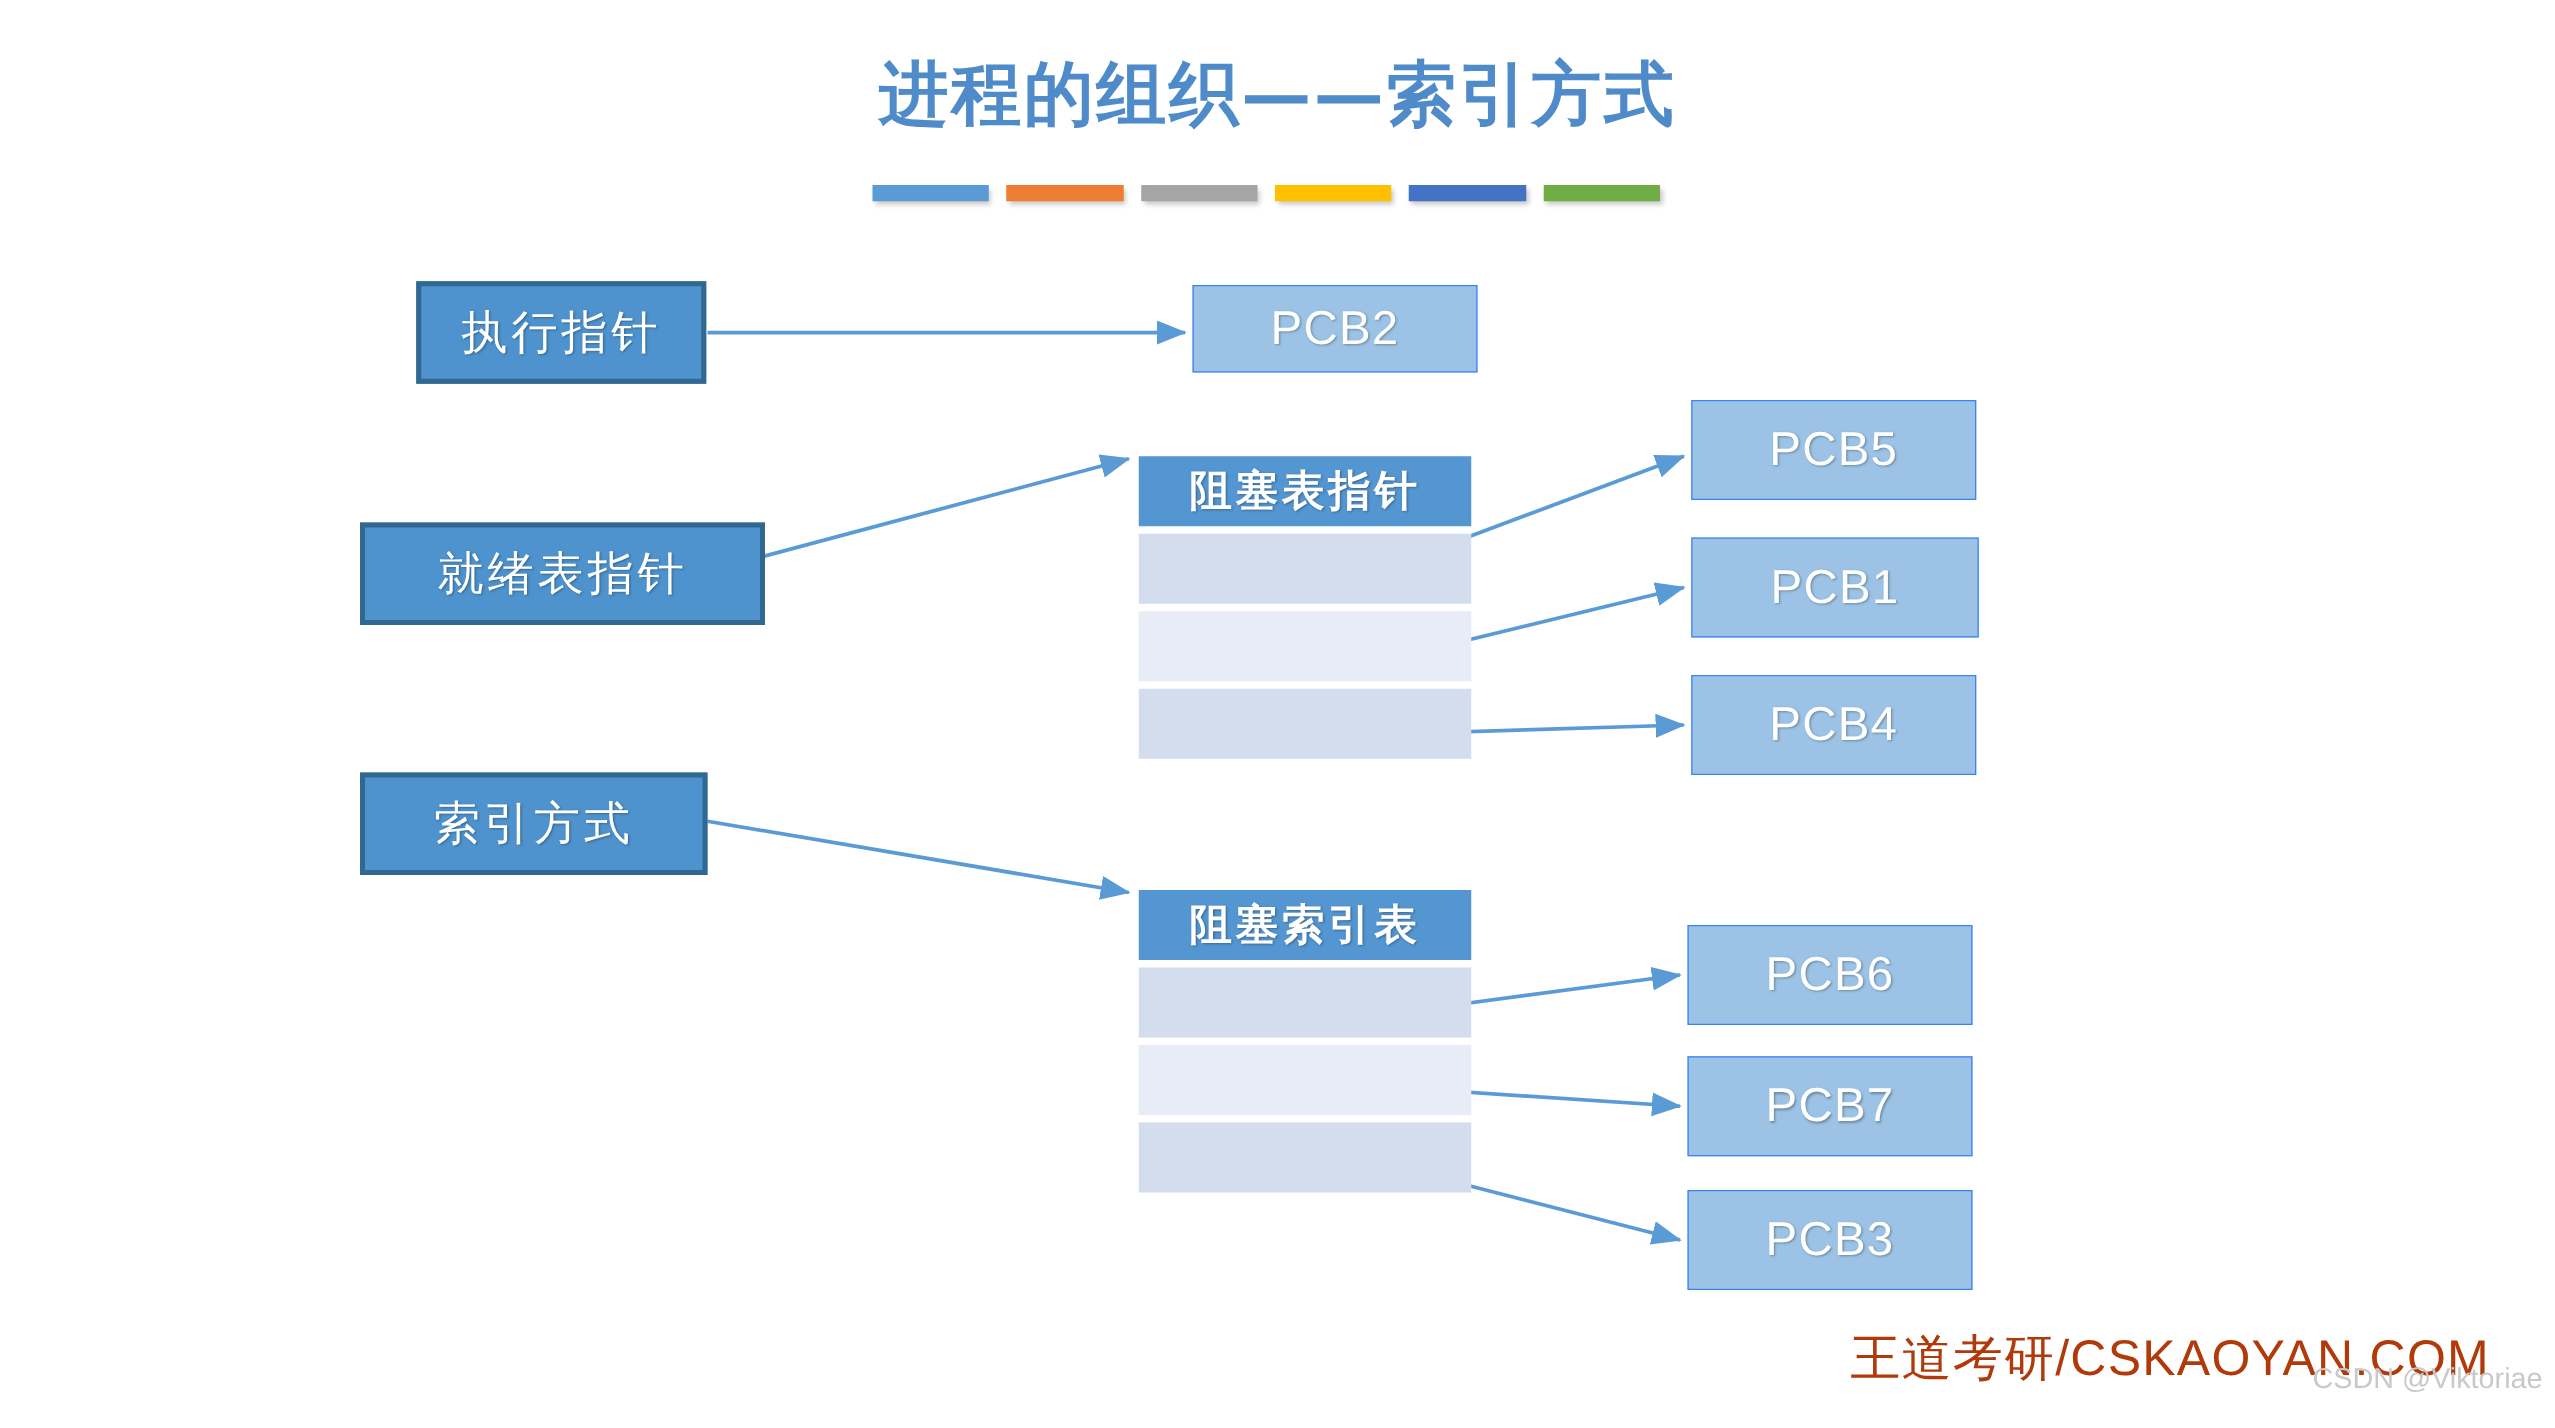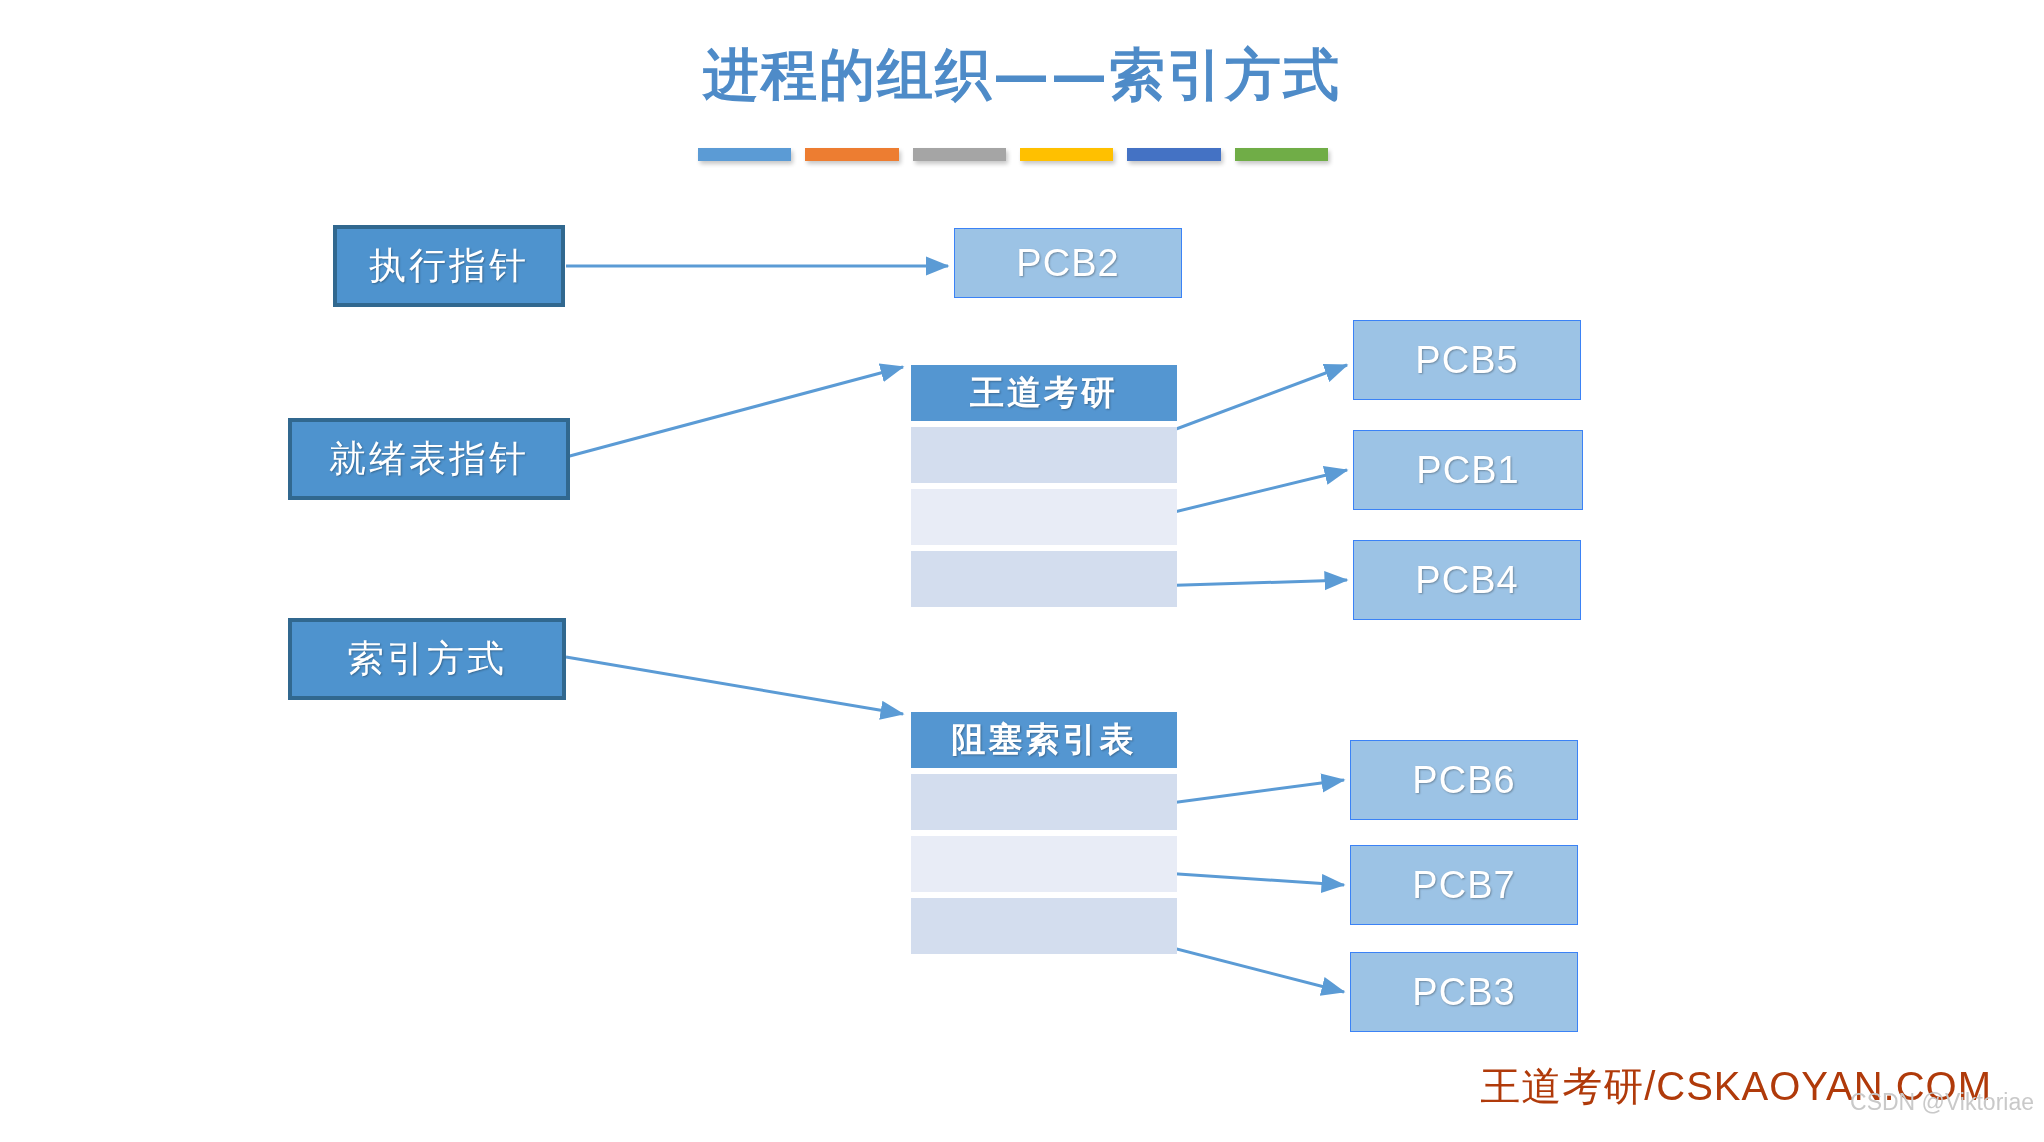--- a/index.html
+++ b/index.html
@@ -164,30 +164,30 @@
       <line x1="1103" y1="812" x2="1344" y2="780"></line>
       <line x1="1103" y1="869" x2="1344" y2="885"></line>
       <line x1="1103" y1="930" x2="1344" y2="992"></line>
     </g>
   </svg>
 
   <div class="node ptr-box" style="left:333px; top:225px; width:232px; height:82px;">
     <span>执行指针</span>
   </div>
 
-  <div class="node ptr-box" style="left:288px; top:418px; width:282px; height:82px;">
+  <div class="node ptr-box" style="left:288px; top:418px; width:324px; height:82px;">
     <span>就绪表指针</span>
   </div>
 
   <div class="node ptr-box" style="left:288px; top:618px; width:278px; height:82px;">
     <span>索引方式</span>
   </div>
 
   <div class="index-table" style="left:911px; top:365px;">
-    <div class="tbl-header">王道考研</div>
+    <div class="tbl-header">阻塞表指针</div>
     <div class="tbl-row odd"></div>
     <div class="tbl-row even"></div>
     <div class="tbl-row odd"></div>
   </div>
 
   <div class="index-table" style="left:911px; top:712px;text-align:right;">
     <div class="tbl-header">阻塞索引表</div>
     <div class="tbl-row odd"></div>
     <div class="tbl-row even"></div>
     <div class="tbl-row odd"></div>

